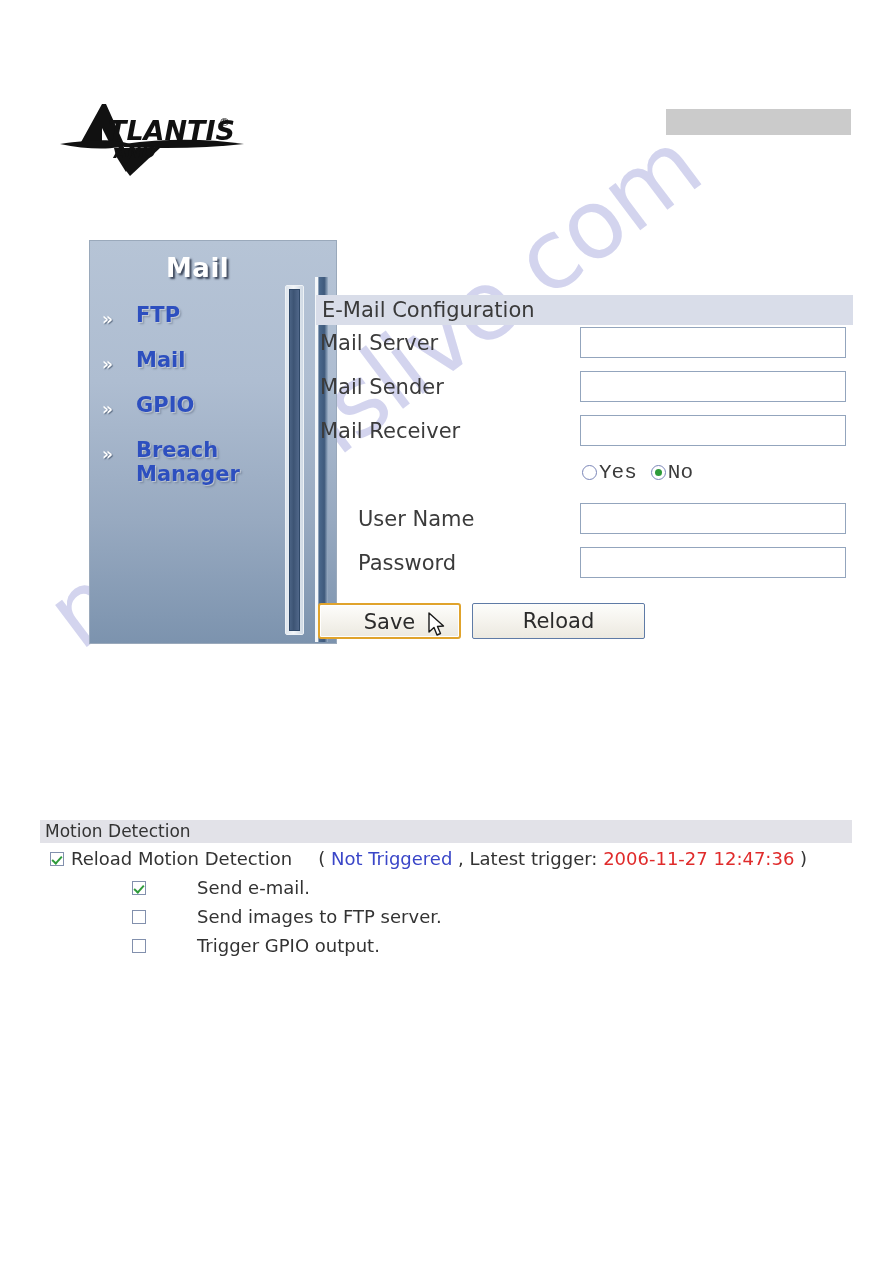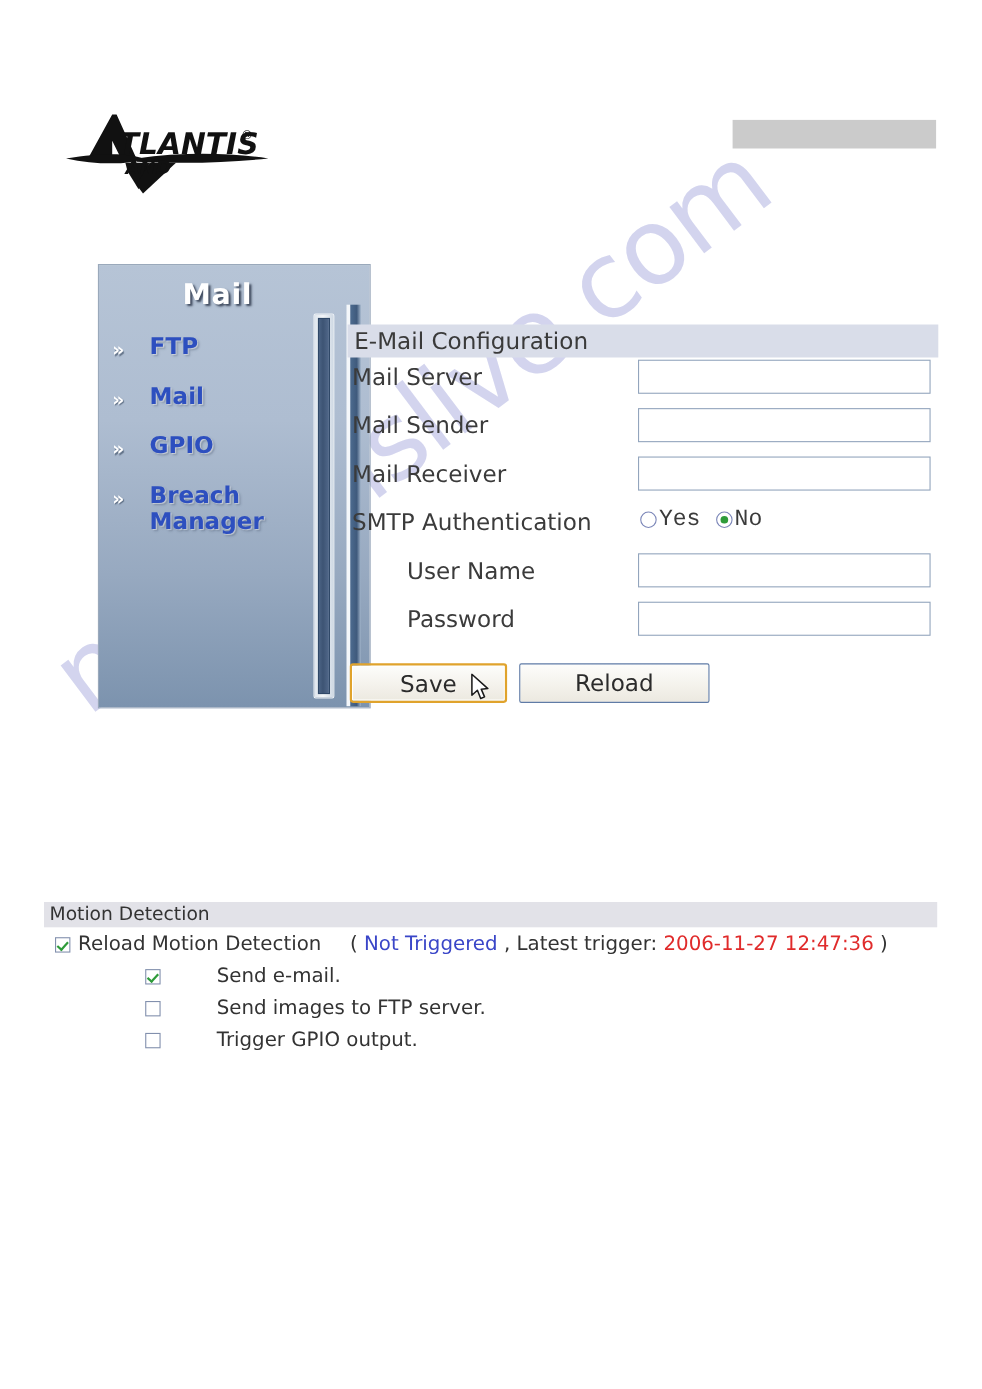--- a/index.html
+++ b/index.html
@@ -177,21 +177,21 @@
   }
   .flabel {
     position: absolute;
     left: 4px;
     top: 6px;
     font-size: 21px;
     color: #3b3b3b;
     font-family: "DejaVu Sans", "Liberation Sans", sans-serif;
     white-space: nowrap;
   }
-  .flabel.indent { left: 54px; }
+  .flabel.indent { left: 42px; }
   .finput {
     position: absolute;
     left: 264px;
     top: 2px;
     width: 266px;
     height: 31px;
     border: 1px solid #93a5bd;
     background: #ffffff;
     box-sizing: border-box;
     font-size: 16px;
@@ -408,21 +408,20 @@
     <span class="flabel">Mail Sender</span>
     <input class="finput" type="text" value="" style="">
   </div>
 
   <div class="frow">
     <span class="flabel">Mail Receiver</span>
     <input class="finput" type="text" value="" style="">
   </div>
 
   <div class="frow">
-    <span class="flabel">SMTP Authentication</span>
     <div class="radio-group">
       <span class="radio-opt">
         <span class="radio-dot"></span>
         <span class="radio-label">Yes</span>
       </span>
       <span class="radio-opt">
         <span class="radio-dot checked"></span>
         <span class="radio-label">No</span>
       </span>
     </div>

